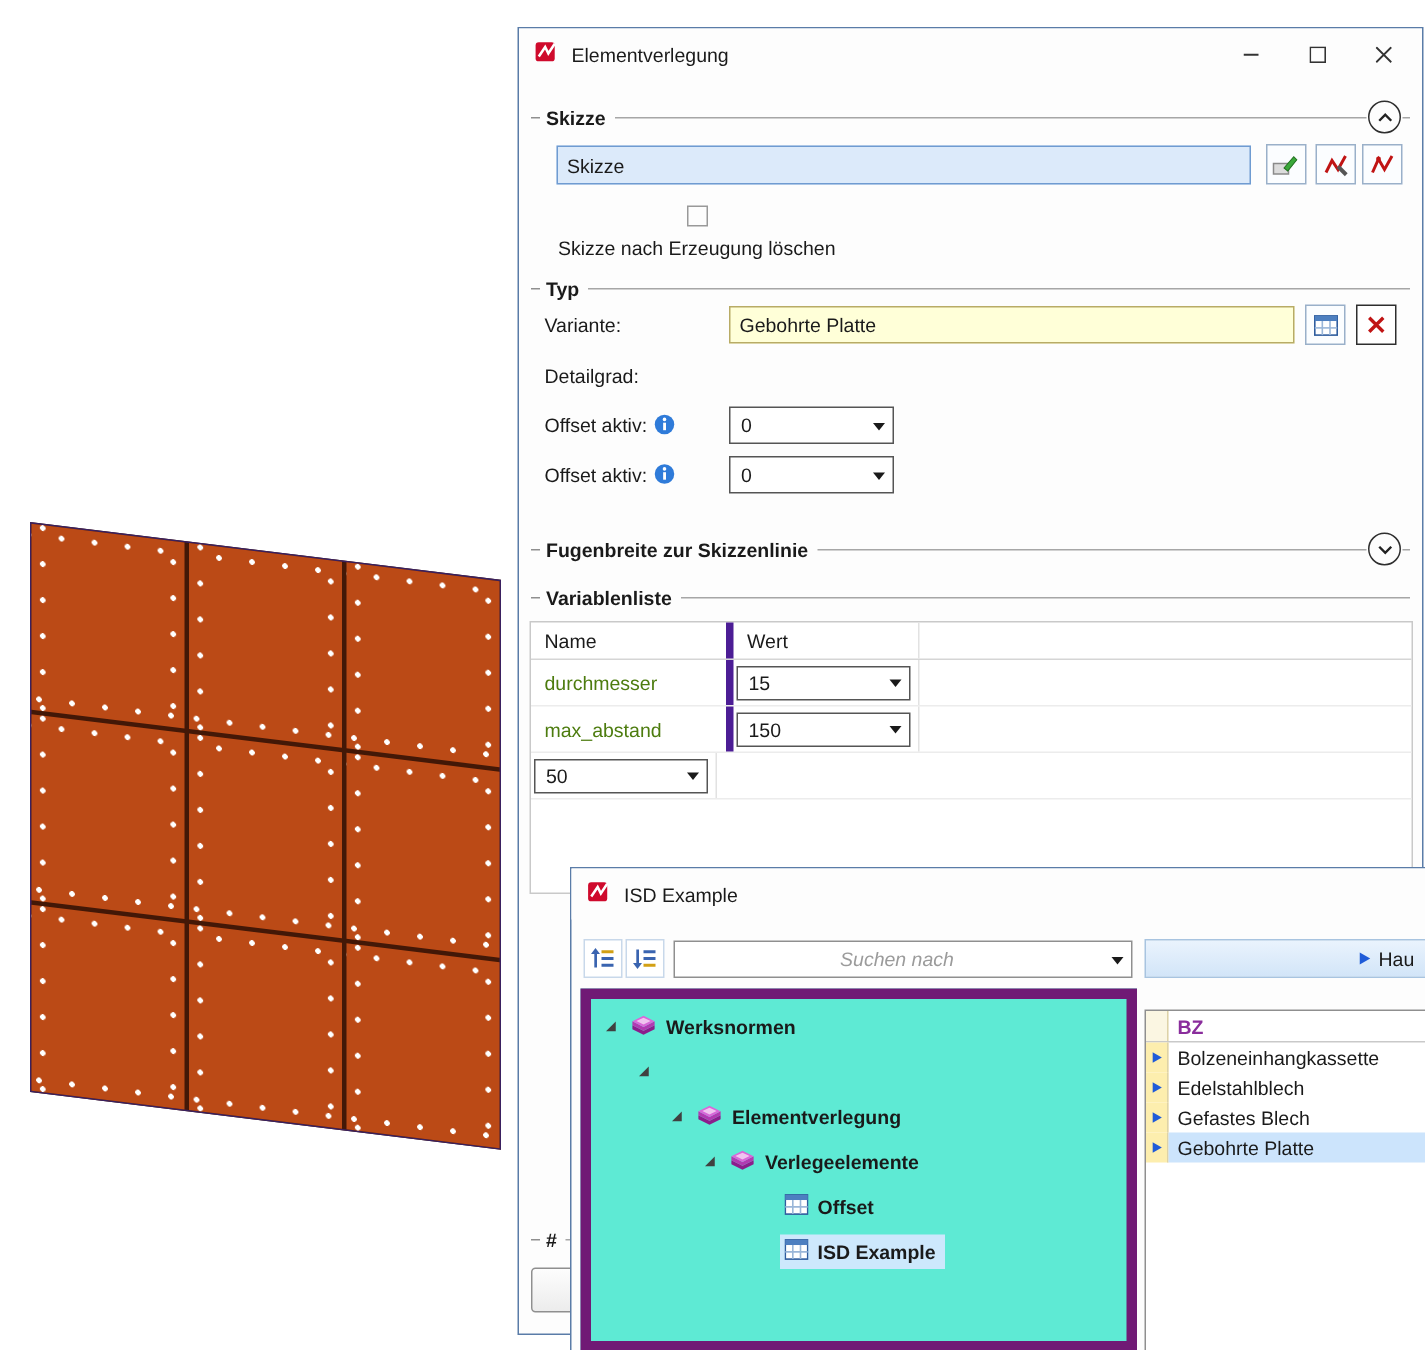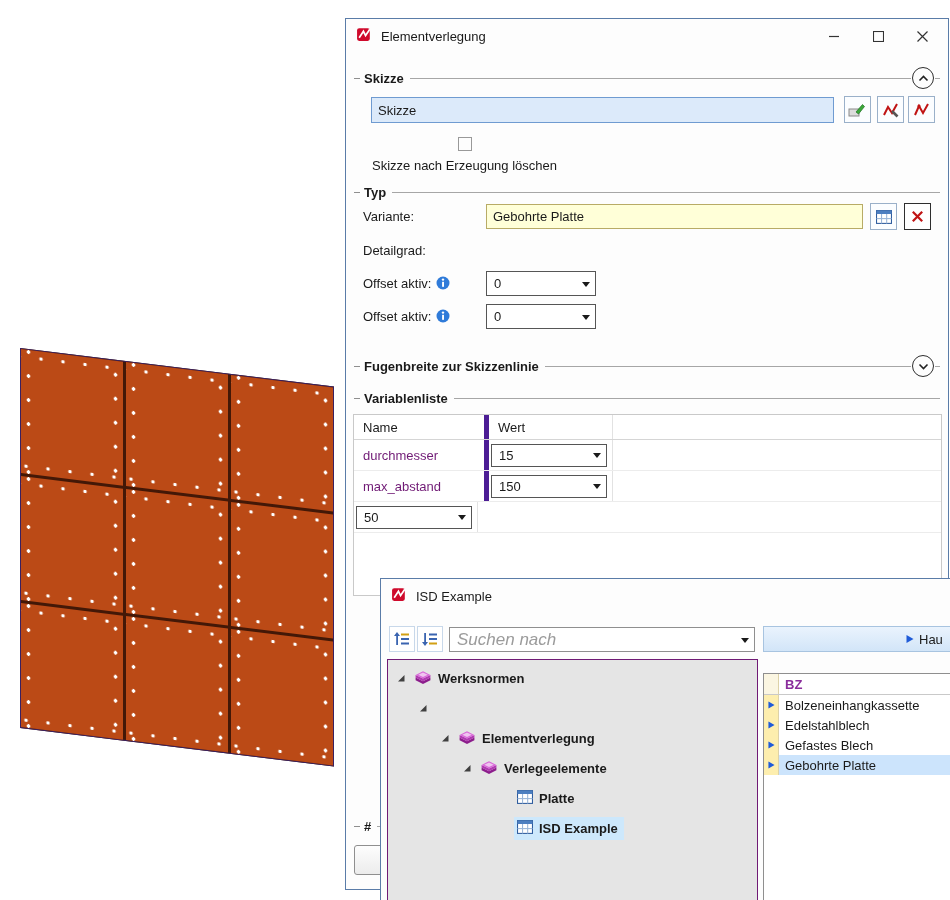--- a/index.html
+++ b/index.html
@@ -70,40 +70,40 @@
   .cb { width: 14px; height: 14px; border: 1px solid #999; background: #fdfdfd; flex: none; }
 
   
   .vtable { position: absolute; background: #fff; border: 1px solid #c9c9c9; }
   .vhead { display: flex; height: 25px; border-bottom: 1px solid #d5d5d5; }
   .vrow  { display: flex; height: 31px; border-bottom: 1px solid #ececec; }
   .vc { height: 100%; display: flex; align-items: center; padding-left: 9px; }
   .c1 { width: 135px; border-right: 5px solid #4c1d95; }
   .c2 { width: 124px; border-right: 1px solid #e2e2e2; padding-left: 0; }
   .c3 { flex: 1; }
-  .gray { color: #701a75; }
+  .gray { color: #4d7c0f; }
 
   .btn { position: absolute; border: 1px solid #8f8f8f; border-radius: 3px;
     background: linear-gradient(#fdfdfd, #ececec); }
 
   
   .toolbtn { position: absolute; width: 26px; height: 26px; border: 1px solid #c8d8ea;
     background: #ffffff; display: flex; align-items: center; justify-content: center; }
   .searchbox { position: absolute; left: 68px; top: 48px; width: 306px; height: 25px;
     border: 1px solid #8f8f8f; background: #fff; display: flex; align-items: center; padding: 0 5px; }
   .searchbox input { flex: 1; border: none; outline: none; background: transparent;
-    font-family: inherit; font-size: 17px; min-width: 0; }
+    font-family: inherit; font-size: 13px; text-align: center; min-width: 0; }
   .searchbox input::placeholder { color: #9b9b9b; font-style: italic; }
 
   .navheader { position: absolute; left: 382px; top: 47px; width: 200px; height: 26px;
     background: linear-gradient(#eaf3fd, #d2e5f8); border: 1px solid #a8c4e0;
     display: flex; align-items: center; gap: 5px; padding-left: 142px; overflow: hidden; white-space: nowrap; }
 
   .treepanel { position: absolute; left: 6px; top: 80px; width: 371px; height: 242px;
-    border: 1px solid #701a75; background: #e5e5e5; overflow: hidden; padding-top: 3px; }
+    border: 7px solid #701a75; background: #5eead4; overflow: hidden; padding-top: 3px; }
   .trow { height: 30px; display: flex; align-items: center; }
   .lvl0 { padding-left: 8px; } .lvl1 { padding-left: 30px; } .lvl2 { padding-left: 52px; }
   .lvl3 { padding-left: 74px; } .lvl4 { padding-left: 124px; }
   .expander { width: 13px; display: flex; align-items: center; flex: none; }
   .node { display: flex; align-items: center; gap: 6px; padding: 3px 6px 3px 3px; margin-left: 2px; }
   .node.sel { background: #cde8fc; }
   .tlabel { font-weight: bold; white-space: nowrap; }
 
   .listpanel { position: absolute; left: 382px; top: 94px; width: 200px; height: 228px;
     border: 1px solid #8f8f8f; background: #fff; overflow: hidden; }
@@ -441,21 +441,21 @@
       <span class="node">
         <span>
           <svg width="16" height="14" viewBox="0 0 15 13">
               <rect x="0.5" y="0.5" width="14" height="12" fill="#fff" stroke="#2f5d9e"></rect>
               <rect x="0.5" y="0.5" width="14" height="3.2" fill="#4d7fc0"></rect>
               <line x1="5.2" y1="3.7" x2="5.2" y2="12.5" stroke="#9ab6d8"></line>
               <line x1="10" y1="3.7" x2="10" y2="12.5" stroke="#9ab6d8"></line>
               <line x1="0.5" y1="8" x2="14.5" y2="8" stroke="#9ab6d8"></line>
             </svg>
         </span>
-        <span class="tlabel">Platte</span>
+        <span class="tlabel">Offset</span>
       </span>
     </div>
 
     <div class="trow lvl4">
       <span class="node sel">
         <span>
           <svg width="16" height="14" viewBox="0 0 15 13">
               <rect x="0.5" y="0.5" width="14" height="12" fill="#fff" stroke="#2f5d9e"></rect>
               <rect x="0.5" y="0.5" width="14" height="3.2" fill="#4d7fc0"></rect>
               <line x1="5.2" y1="3.7" x2="5.2" y2="12.5" stroke="#9ab6d8"></line>

